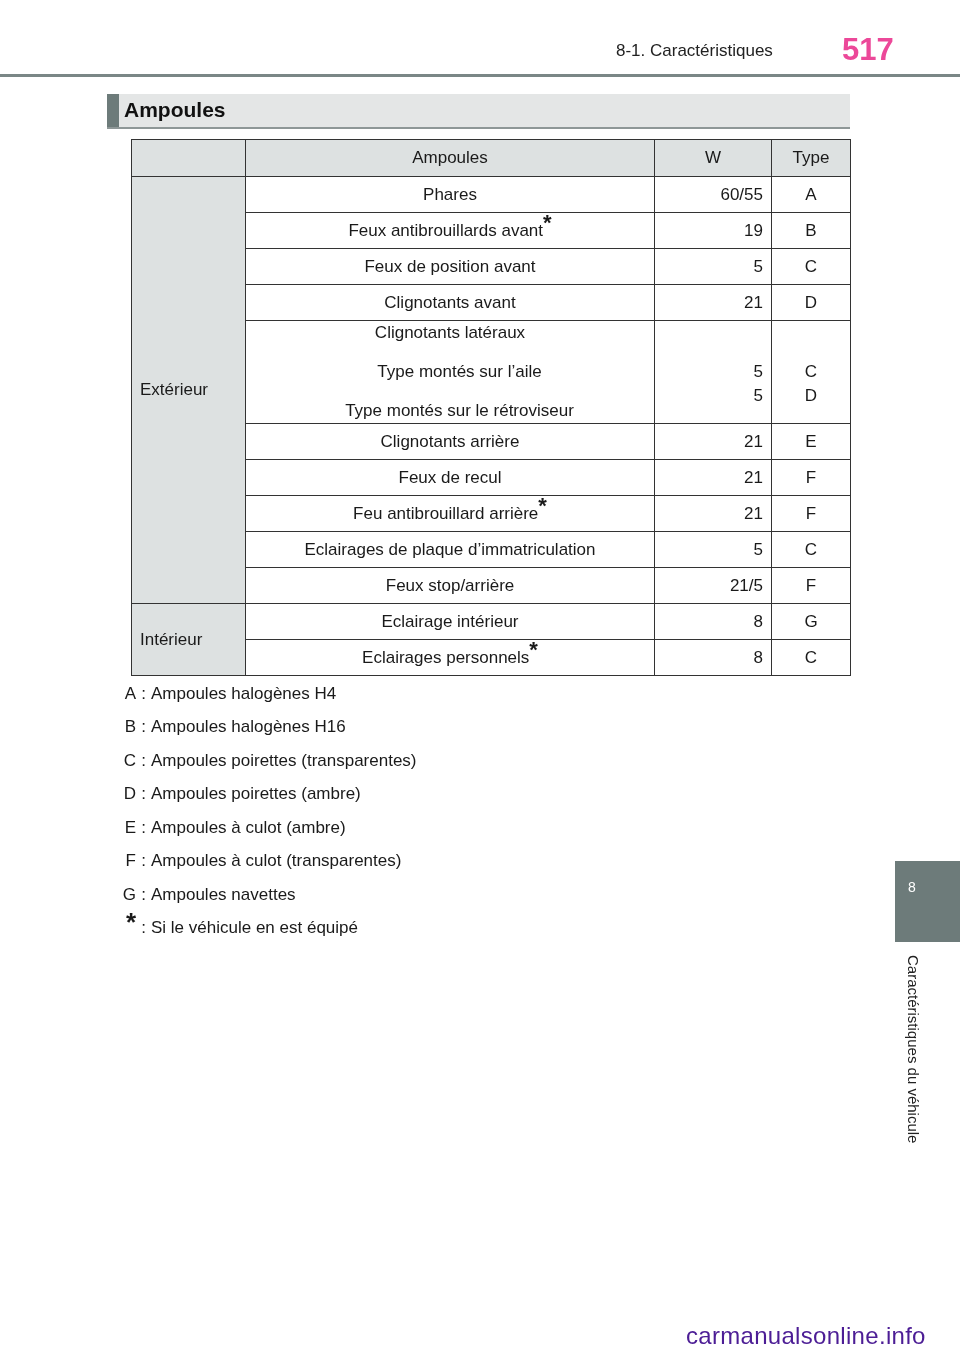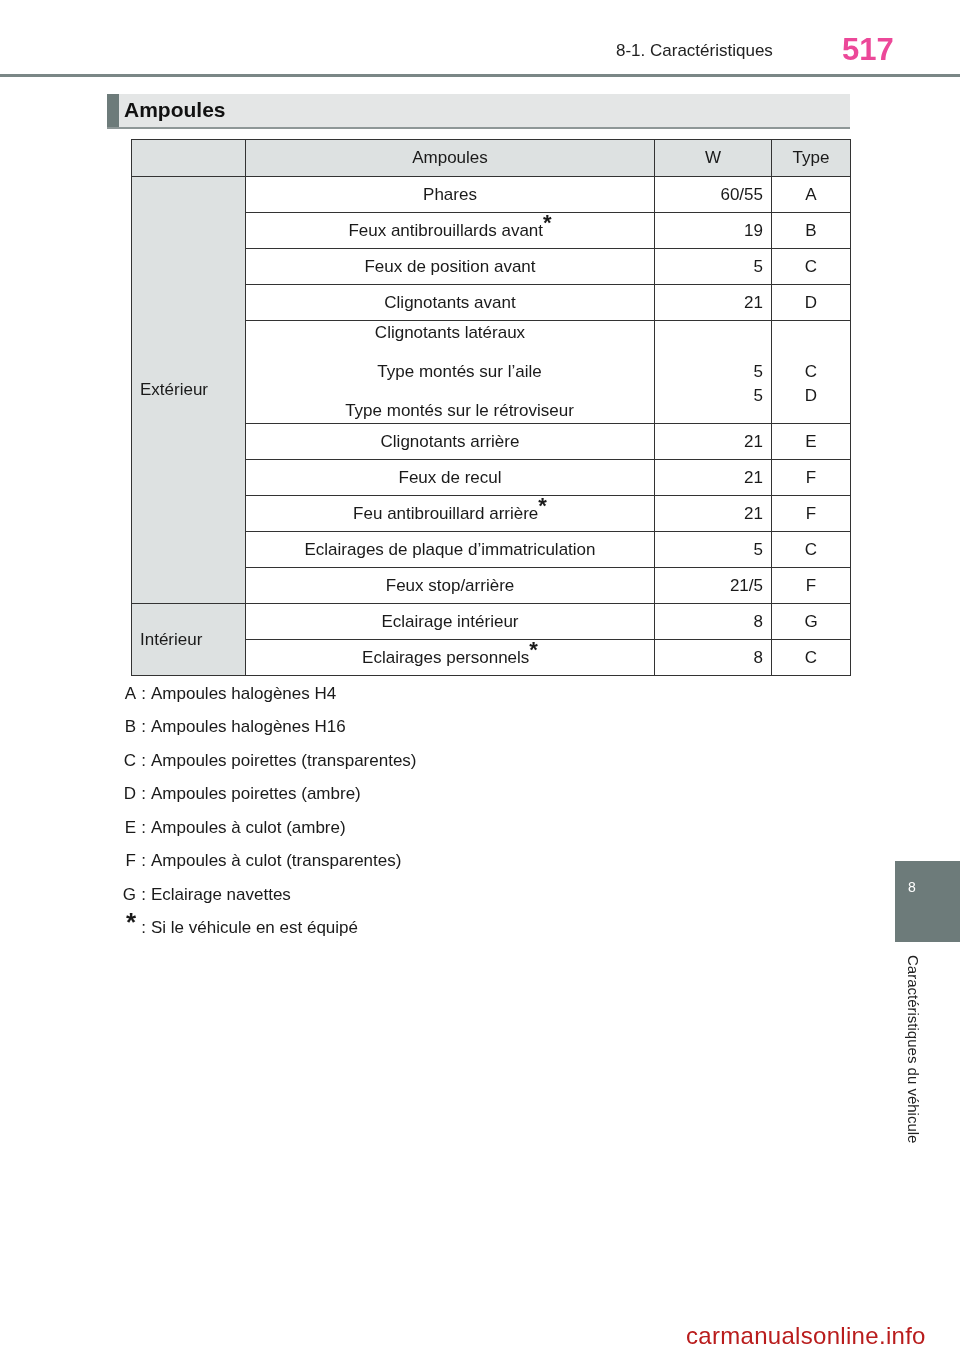--- a/index.html
+++ b/index.html
@@ -39,21 +39,21 @@
     .legend-key { width: 24px; text-align: right; }
     .legend-sep { width: 15px; text-align: center; }
     .legend-key.starkey { font-size: 26px; font-weight: bold; position: relative; top: -6px; }
 
     .side-tab { position: absolute; left: 895px; top: 861px; width: 65px; height: 81px; background: #6d7b7a; }
     .side-tab span { position: absolute; left: 13px; top: 18px; color: #fff; font-size: 14px; }
     .side-label {
       position: absolute; left: 905px; top: 955px; font-size: 15px; color: #222;
       writing-mode: vertical-rl; white-space: nowrap;
     }
-    .watermark { position: absolute; left: 686px; top: 1322px; font-size: 24px; color: #b91c1c; letter-spacing: 0.3px; text-align: center; }
+    .watermark { position: absolute; left: 686px; top: 1322px; font-size: 24px; color: #4c1d95; letter-spacing: 0.3px; text-align: center; }
   </style>
 </head>
 <body>
 
 <div class="header-section">8-1. Caractéristiques</div>
 <div class="header-page">517</div>
 <div class="header-line"></div>
 
 <div class="section-bar">
   <div class="accent"></div>
@@ -174,21 +174,21 @@
     <span>Ampoules à culot (ambre)</span>
   </div>
   <div class="legend-row">
     <span class="legend-key">F</span>
     <span class="legend-sep">:</span>
     <span>Ampoules à culot (transparentes)</span>
   </div>
   <div class="legend-row">
     <span class="legend-key">G</span>
     <span class="legend-sep">:</span>
-    <span>Eclairage navettes</span>
+    <span>Ampoules navettes</span>
   </div>
   <div class="legend-row">
     <span class="legend-key starkey">*</span>
     <span class="legend-sep">:</span>
     <span>Si le véhicule en est équipé</span>
   </div>
 </div>
 
 <div class="side-tab">
   <span>8</span>

